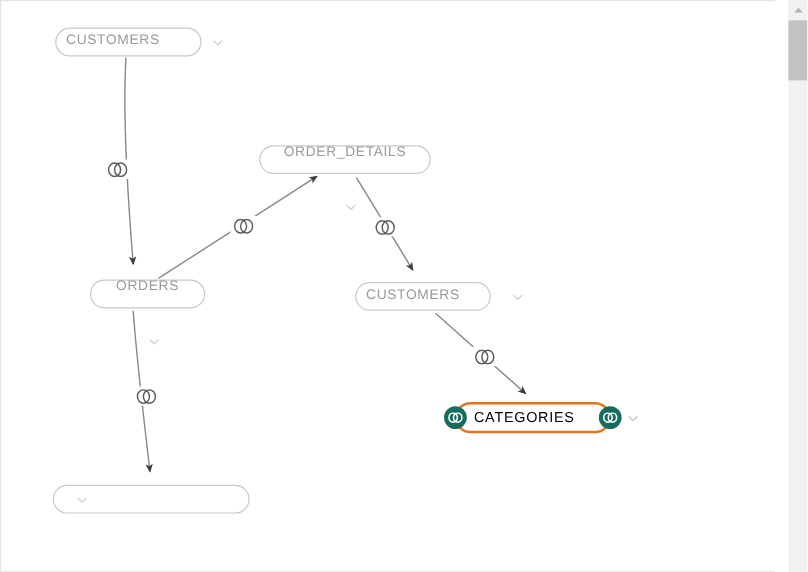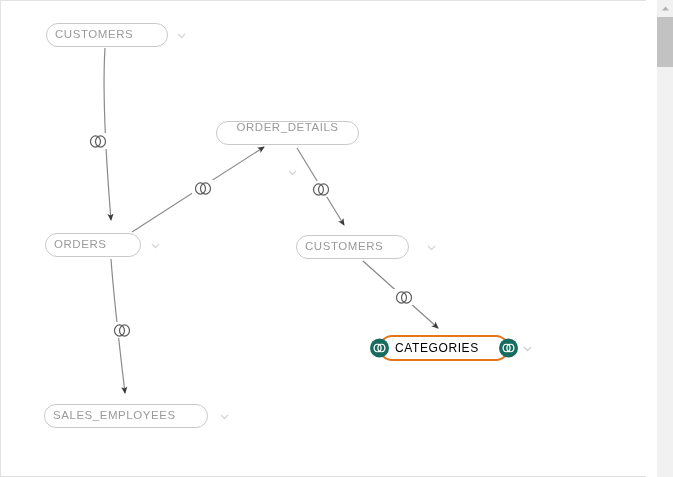--- a/index.html
+++ b/index.html
@@ -231,40 +231,39 @@
 
     <div class="node" style="left:215px; top:120px; width:143px;flex-direction:column;">
       <span class="node-label">ORDER_DETAILS</span>
       <span class="chev">
         <svg width="11" height="11" viewBox="0 0 11 11" xmlns="http://www.w3.org/2000/svg">
           <path d="M2,4 L5.5,7.5 L9,4" fill="none" stroke="#d6d6d6" stroke-width="1.3"></path>
         </svg>
       </span>
     </div>
 
-    <div class="node" style="left:44px; top:232px; width:96px;">
+    <div class="node" style="left:74px; top:232px; width:96px;flex-direction:column;">
       <span class="node-label">ORDERS</span>
       <span class="chev">
         <svg width="11" height="11" viewBox="0 0 11 11" xmlns="http://www.w3.org/2000/svg">
           <path d="M2,4 L5.5,7.5 L9,4" fill="none" stroke="#d6d6d6" stroke-width="1.3"></path>
         </svg>
       </span>
     </div>
 
     <div class="node" style="left:295px; top:234px; width:113px;">
       <span class="node-label">CUSTOMERS</span>
       <span class="chev">
         <svg width="11" height="11" viewBox="0 0 11 11" xmlns="http://www.w3.org/2000/svg">
           <path d="M2,4 L5.5,7.5 L9,4" fill="none" stroke="#d6d6d6" stroke-width="1.3"></path>
         </svg>
       </span>
     </div>
 
     <div class="node" style="left:43px; top:403px; width:164px;">
-      <span class="node-label">SALES_EMPLOYEES</span>
       <span class="chev">
         <svg width="11" height="11" viewBox="0 0 11 11" xmlns="http://www.w3.org/2000/svg">
           <path d="M2,4 L5.5,7.5 L9,4" fill="none" stroke="#d6d6d6" stroke-width="1.3"></path>
         </svg>
       </span>
     </div>
 
     <div class="node selected" style="left:378px; top:334px; width:130px;">
       <span class="handle left">
         <svg width="13" height="9" viewBox="0 0 13 9" xmlns="http://www.w3.org/2000/svg">

